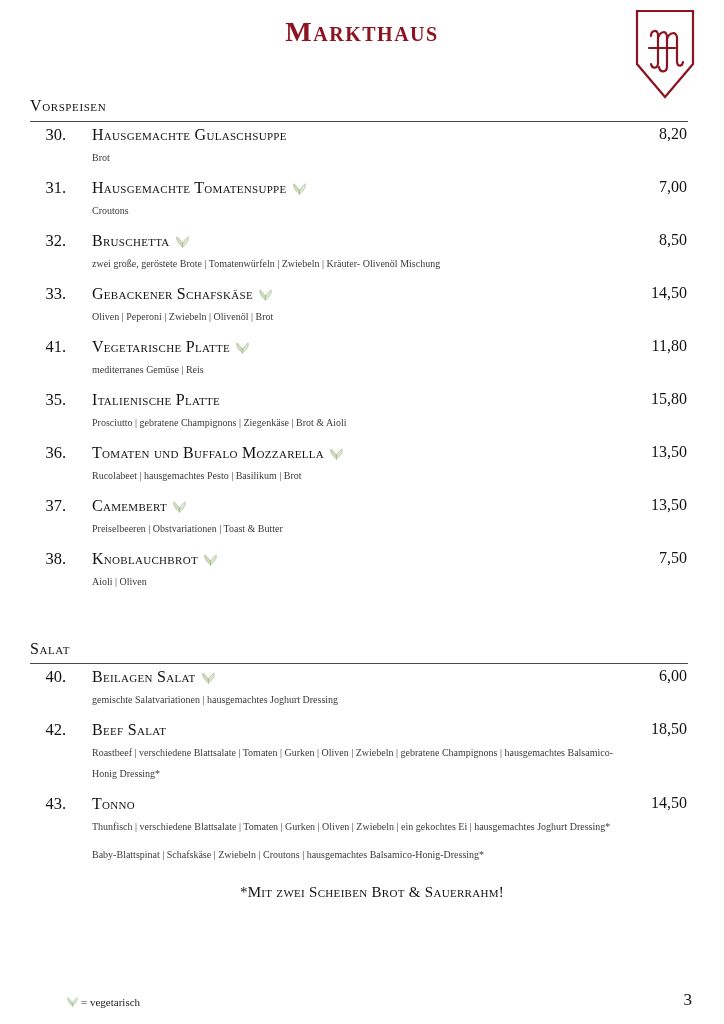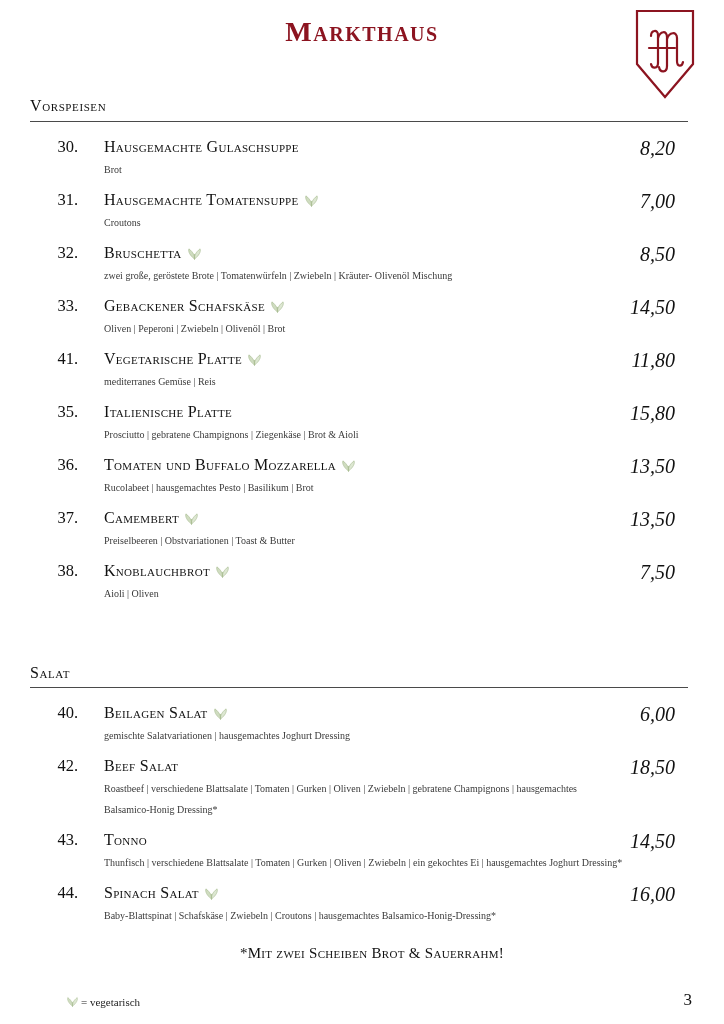--- a/index.html
+++ b/index.html
@@ -60,21 +60,21 @@
     color: #111;
     margin: 1px 0 6px 30px;
     line-height: 1.1;
   }
   .section-rule {
     height: 0;
     border-top: 1.3px solid #4a4a4a;
     margin: 0 36px 0 30px;
   }
 
-  .items { margin: 12px; padding: 0; list-style: none; }
+  .items { margin: 0; padding: 0; list-style: none; }
 
   .item { position: relative; padding: 0; }
 
   .item-head {
     position: relative;
     display: block;
     height: 25px;
   }
   .item-num {
     position: absolute;
@@ -99,24 +99,23 @@
     display: inline-block;
     vertical-align: -2px;
     margin-left: 5px;
     width: 15px;
     height: 13px;
   }
   .item-price {
     position: absolute;
     right: 37px;
     top: 3px;
-    font-size: 20px;
+    font-size: 16px;
     color: #111;
     text-align: right;
-    font-style: italic;
   }
   .item-desc {
     margin: 0 0 0 92px;
     padding-right: 89px;
     font-size: 10px;
     color: #3a3a3a;
     line-height: 21px;
   }
 
   .gap-small { height: 7px; }
@@ -331,29 +330,20 @@
           <li class="item">
             <div class="item-head">
               <span class="item-num">43.</span>
               <span class="item-name"><span>Tonno</span></span>
               <span class="item-price">14,50</span>
             </div>
             <div class="item-desc">Thunfisch | verschiedene Blattsalate | Tomaten | Gurken | Oliven | Zwiebeln | ein gekochtes Ei | hausgemachtes Joghurt Dressing*</div>
             <div class="gap-small"></div>
           </li>
           <li class="item">
-            <div class="item-head">
-              <span class="item-num">44.</span>
-              <span class="item-name"><span>Spinach Salat</span><span class="leaf"><svg viewBox="0 0 16 14" width="15" height="13" aria-hidden="true">
-                    <path d="M8 13 C8 9, 7 6, 2 2 C1 5, 3 9, 8 13 Z" fill="#cfdcc0" stroke="#a8bd92" stroke-width="0.7"></path>
-                    <path d="M8 13 C8 9, 9 6, 14 2 C15 5, 13 9, 8 13 Z" fill="#dde7d2" stroke="#a8bd92" stroke-width="0.7"></path>
-                    <path d="M8 13.6 L8 7.5" stroke="#a8bd92" stroke-width="0.9" fill="none"></path>
-                  </svg></span></span>
-              <span class="item-price">16,00</span>
-            </div>
             <div class="item-desc">Baby-Blattspinat | Schafskäse | Zwiebeln | Croutons | hausgemachtes Balsamico-Honig-Dressing*</div>
             <div class="gap-small"></div>
           </li>
         </ul>
       </div>
     </div>
 
   <div class="footnote">*Mit zwei Scheiben Brot &amp; Sauerrahm!</div>
 
   <div class="footer">

